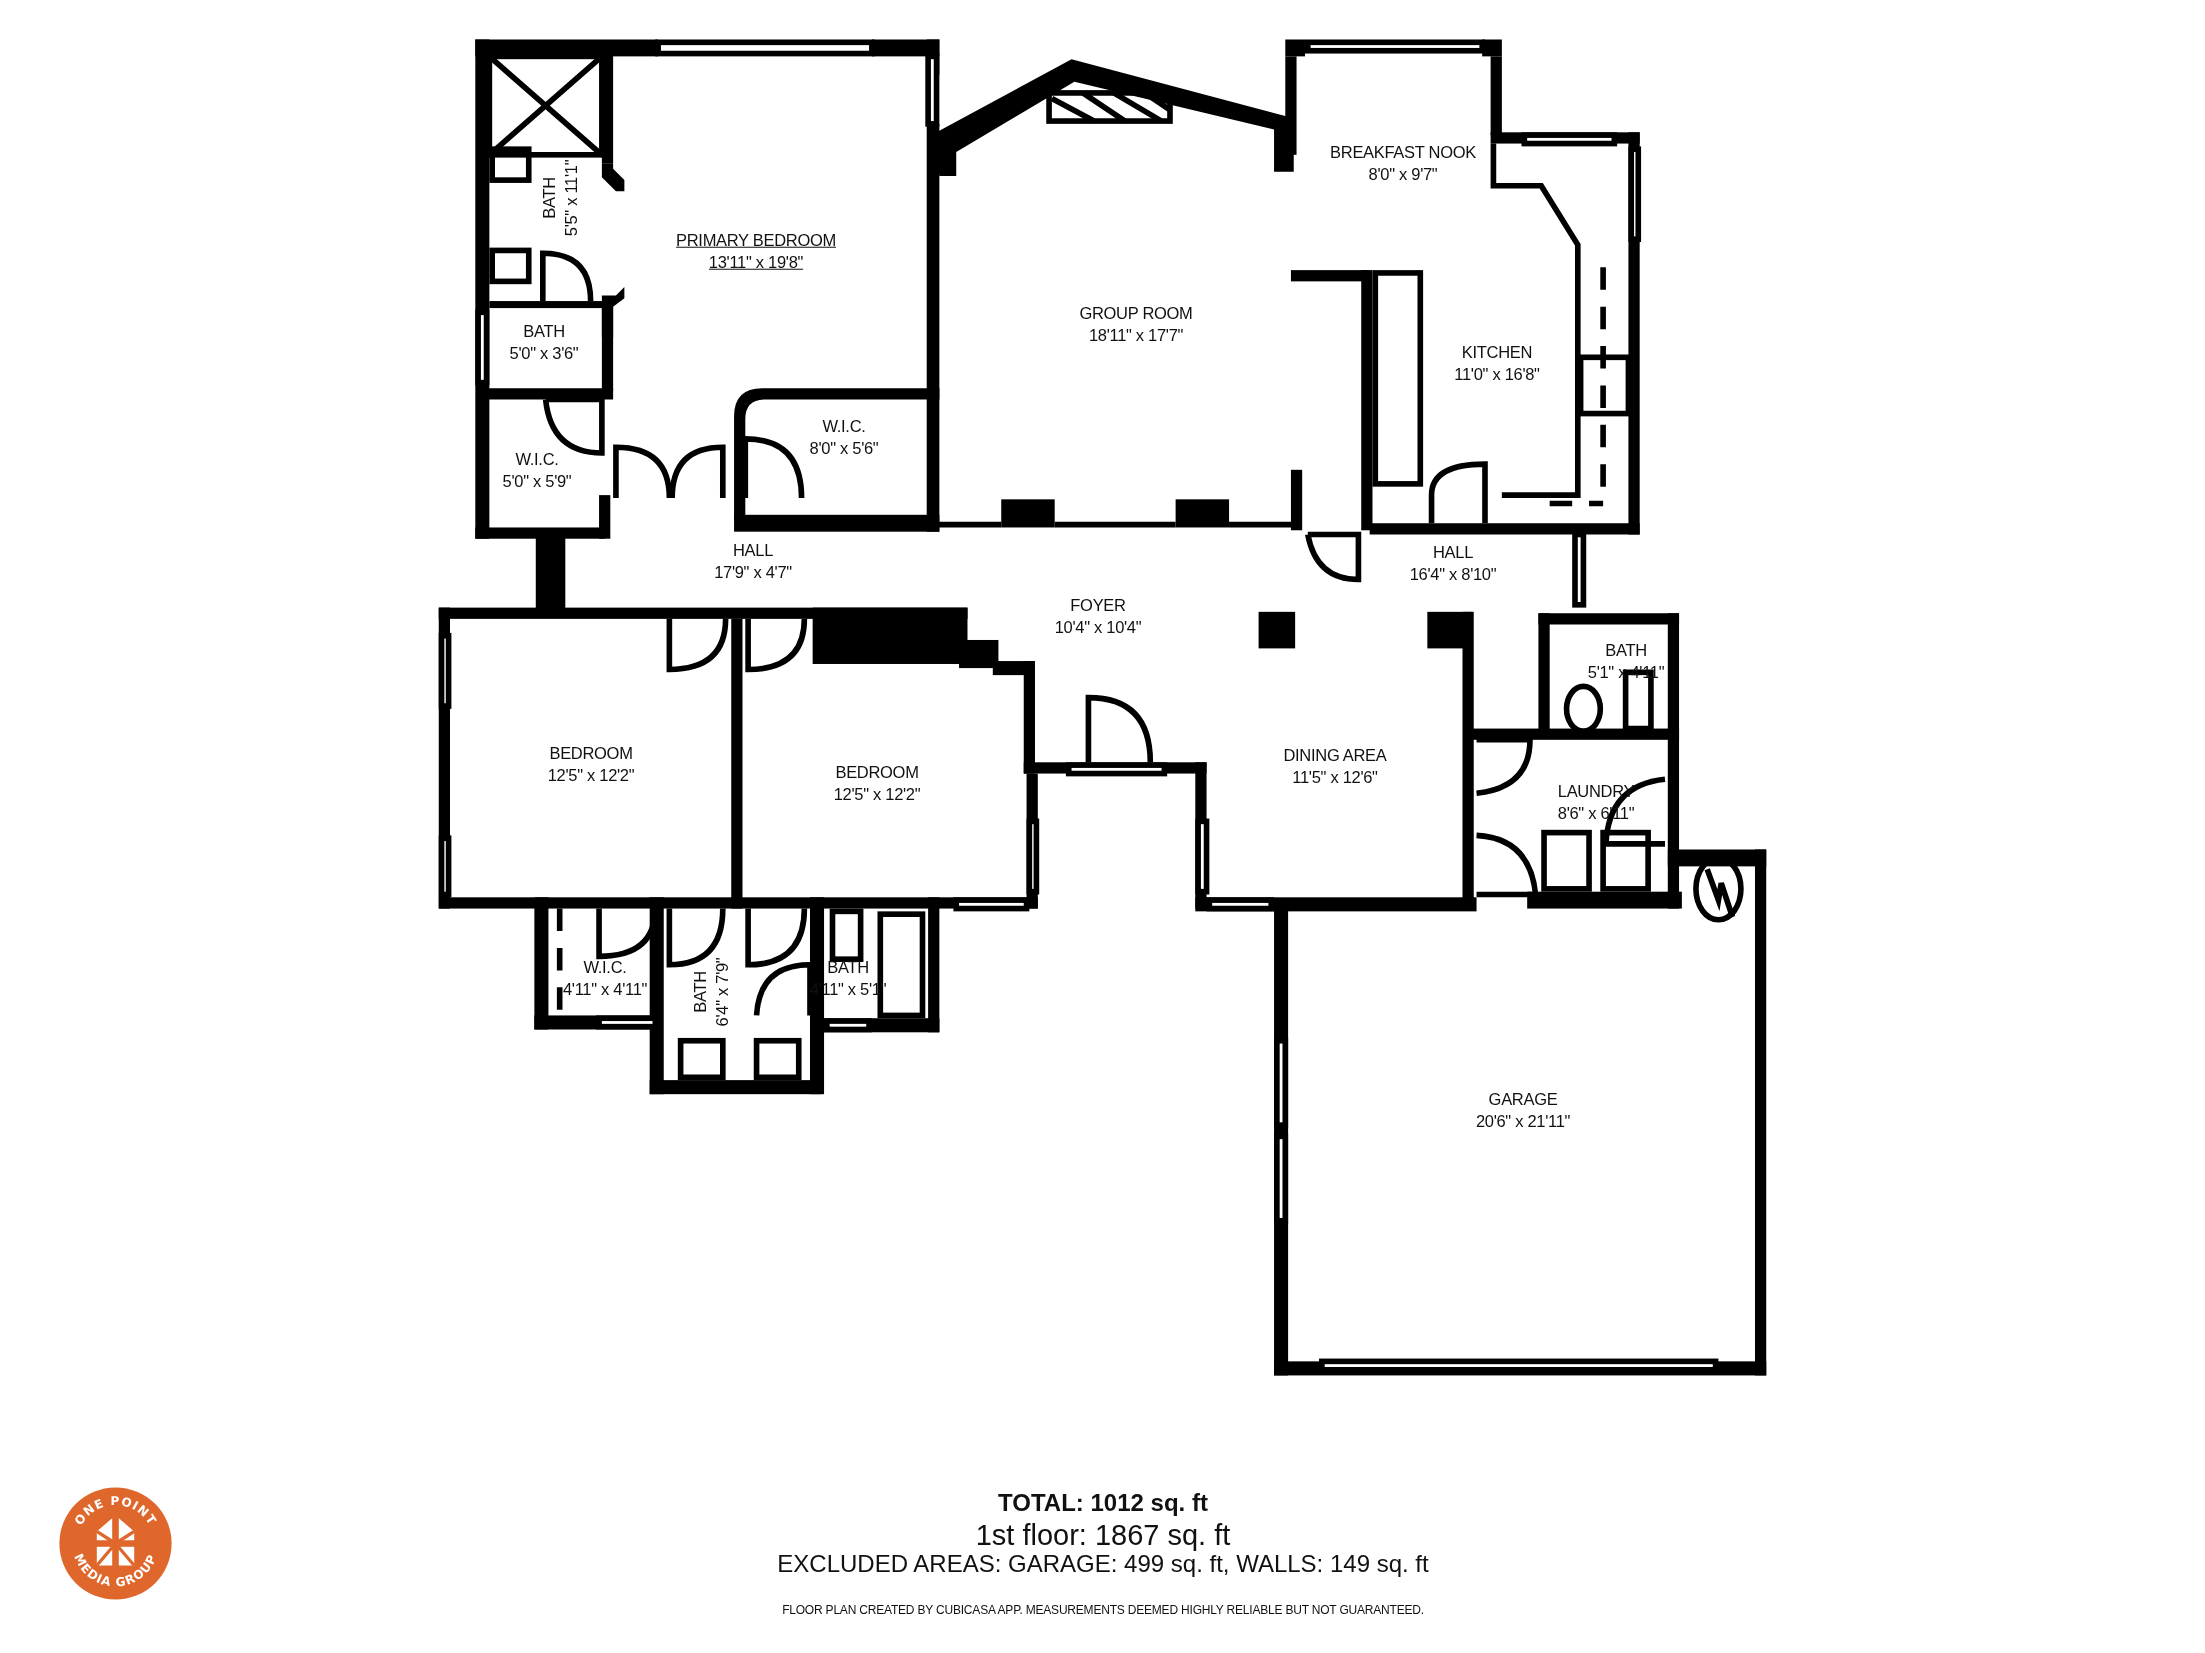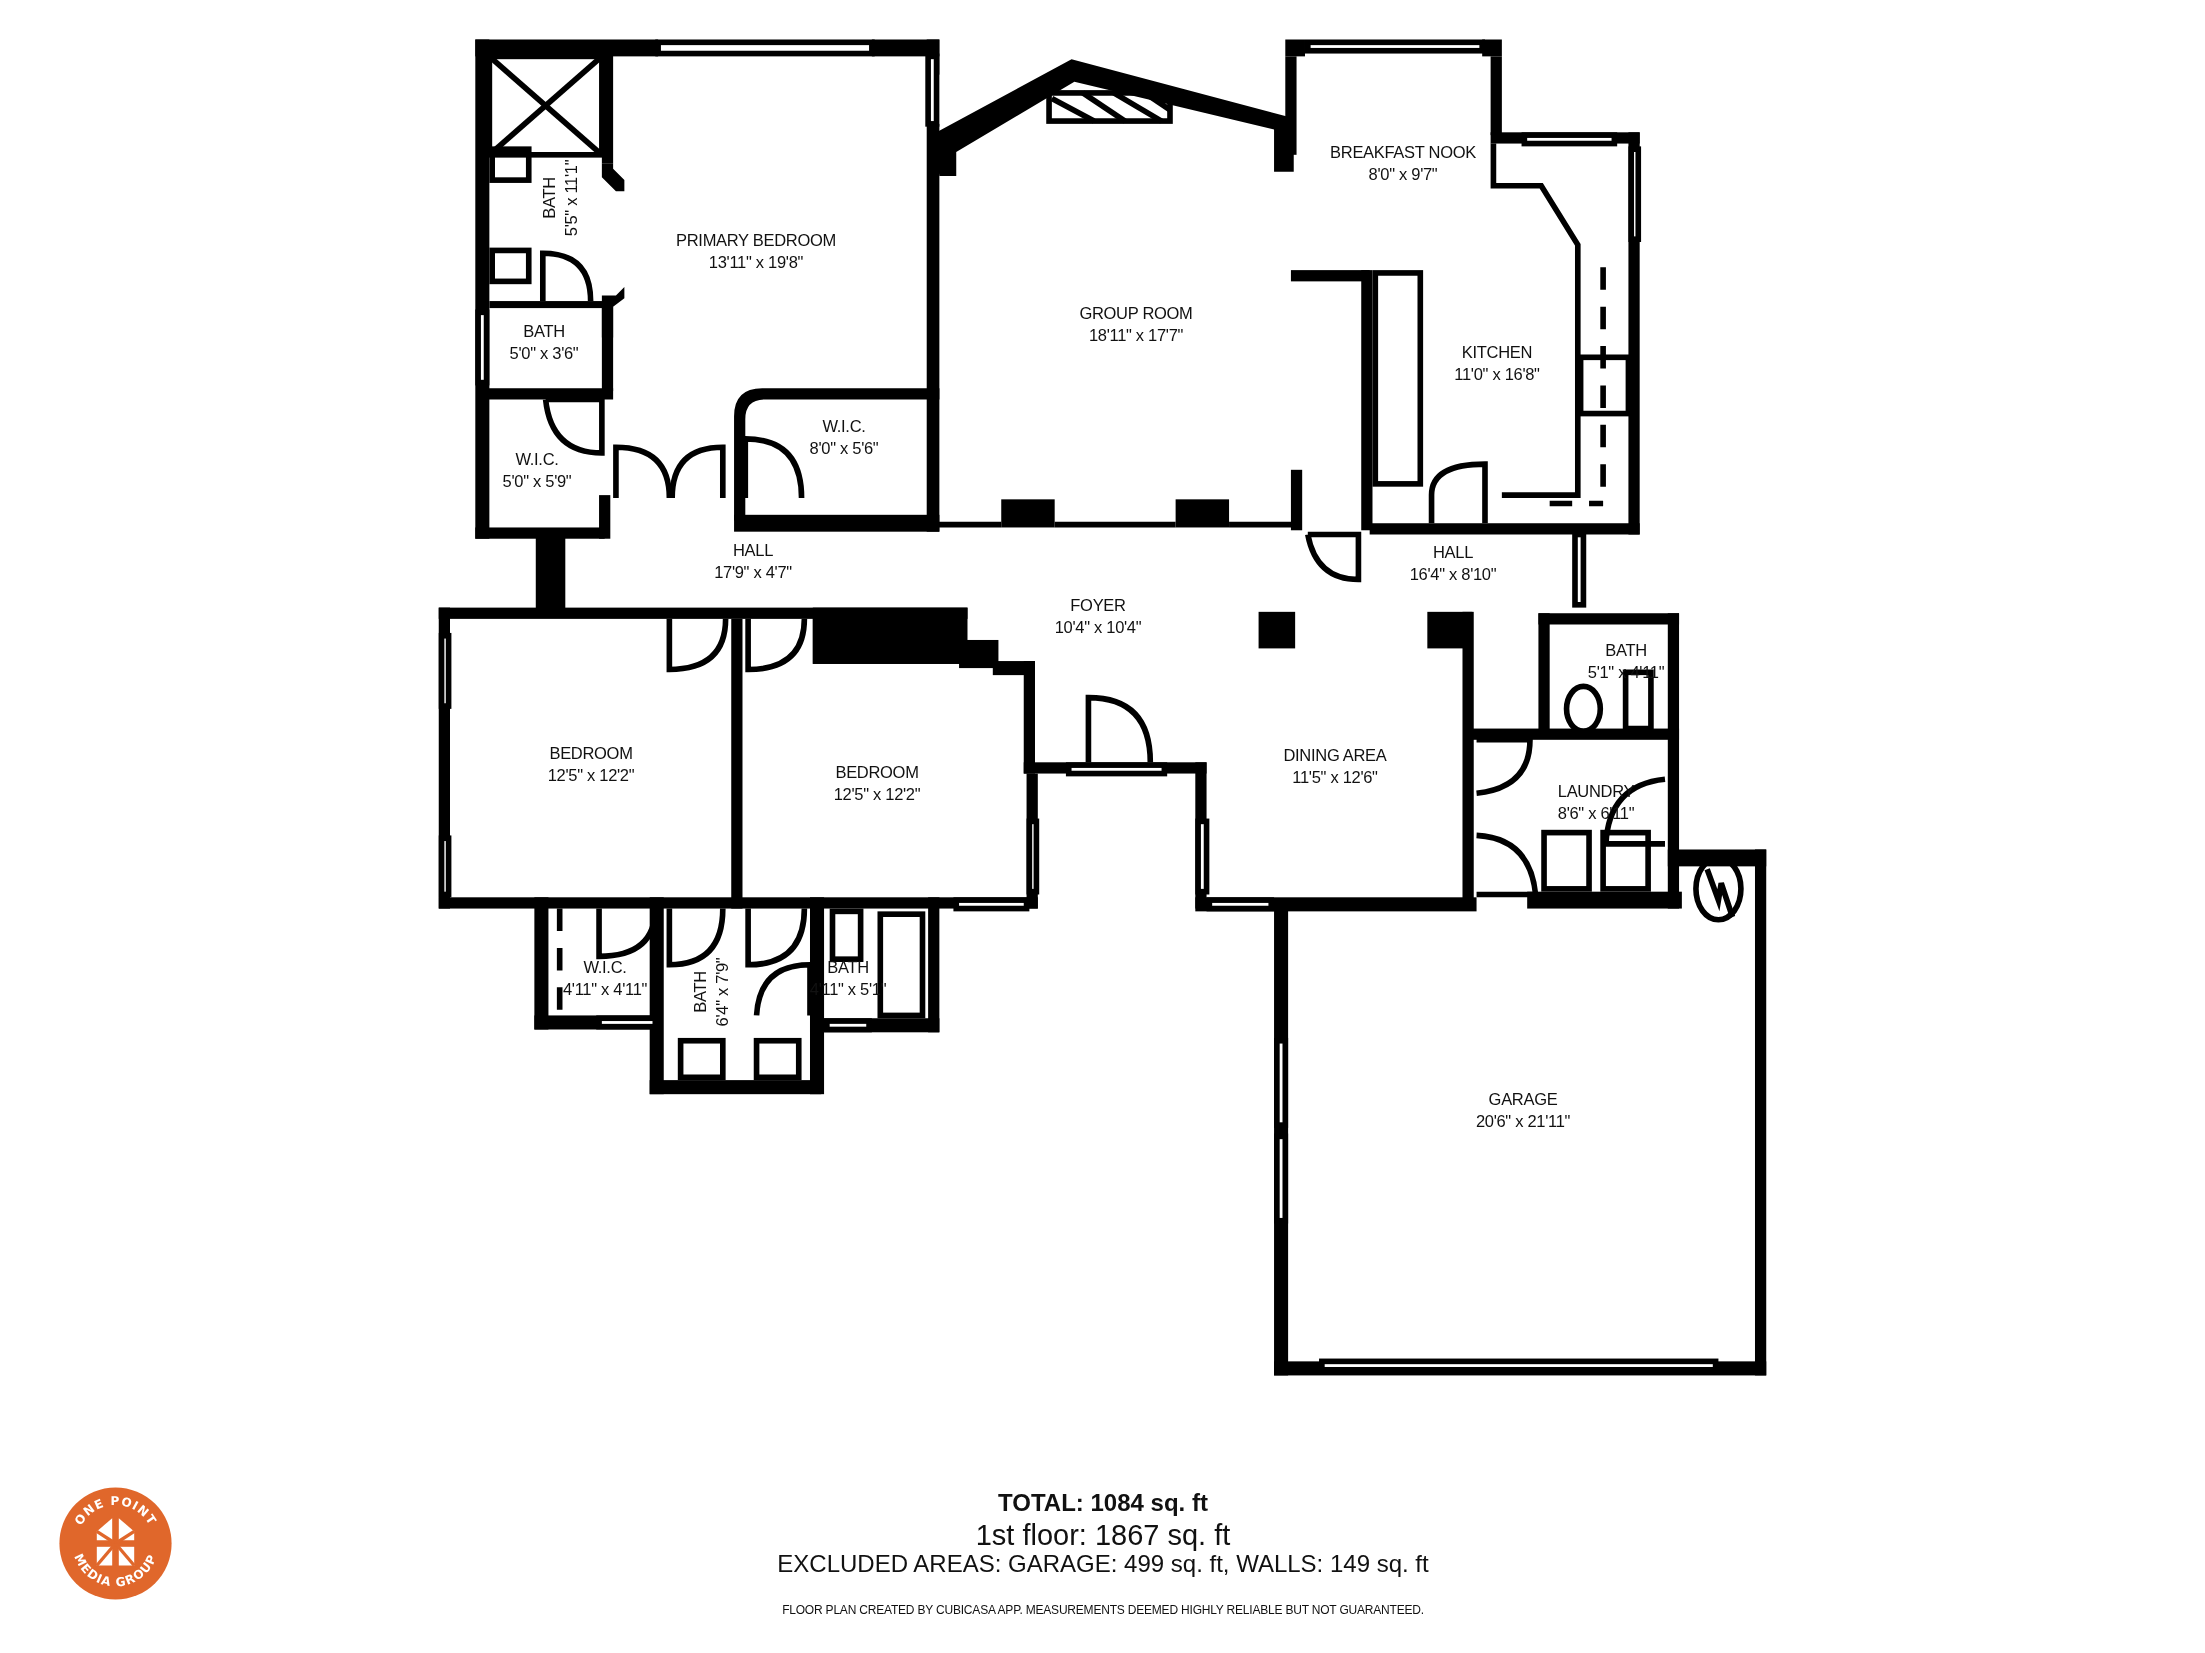--- a/index.html
+++ b/index.html
@@ -180,21 +180,21 @@
       <rect class="wall" x="906" y="968" width="350" height="10"></rect>
       <rect class="win" x="908" y="740" width="6" height="60"></rect>
       <rect class="win" x="908" y="808" width="6" height="60"></rect>
       <rect class="win" x="940" y="968" width="280" height="6"></rect>
       <rect class="win" x="852" y="584" width="6" height="50"></rect>
       <rect class="win" x="860" y="640" width="44" height="6"></rect>
     </g>
   </g>
 </svg>
 
-<div class="room-label" style="left:756px;top:251px;">
+<div class="room-label" style="left:756px;top:251px;text-decoration:underline;">
   <span class="name">PRIMARY BEDROOM</span>
   <span class="dims">13'11" x 19'8"</span>
 </div>
 <div class="room-label rot" style="left:560px;top:198px;">
   <span class="name">BATH</span>
   <span class="dims">5'5" x 11'1"</span>
 </div>
 <div class="room-label" style="left:544px;top:342px;">
   <span class="name">BATH</span>
   <span class="dims">5'0" x 3'6"</span>
@@ -261,21 +261,21 @@
 </div>
 <div class="room-label" style="left:848px;top:978px;">
   <span class="name">BATH</span>
   <span class="dims">4'11" x 5'1"</span>
 </div>
 <div class="room-label" style="left:1523px;top:1110px;text-align:center;">
   <span class="name">GARAGE</span>
   <span class="dims">20'6" x 21'11"</span>
 </div>
 
-<div class="footer total">TOTAL: 1084 sq. ft</div>
+<div class="footer total">TOTAL: 1012 sq. ft</div>
 <div class="footer floor1">1st floor: 1867 sq. ft</div>
 <div class="footer excluded">EXCLUDED AREAS: GARAGE: 499 sq. ft, WALLS: 149 sq. ft</div>
 <div class="footer disclaimer">FLOOR PLAN CREATED BY CUBICASA APP. MEASUREMENTS DEEMED HIGHLY RELIABLE BUT NOT GUARANTEED.</div>
 
 <svg class="logo" viewBox="0 0 220 220" xmlns="http://www.w3.org/2000/svg">
   <defs>
     <path id="arcTop" d="M40,110 A70,70 0 0 1 180,110"></path>
     <path id="arcBot" d="M32,110 A78,78 0 0 0 188,110"></path>
   </defs>
   <circle cx="110" cy="110" r="102" fill="#E0672B"></circle>

